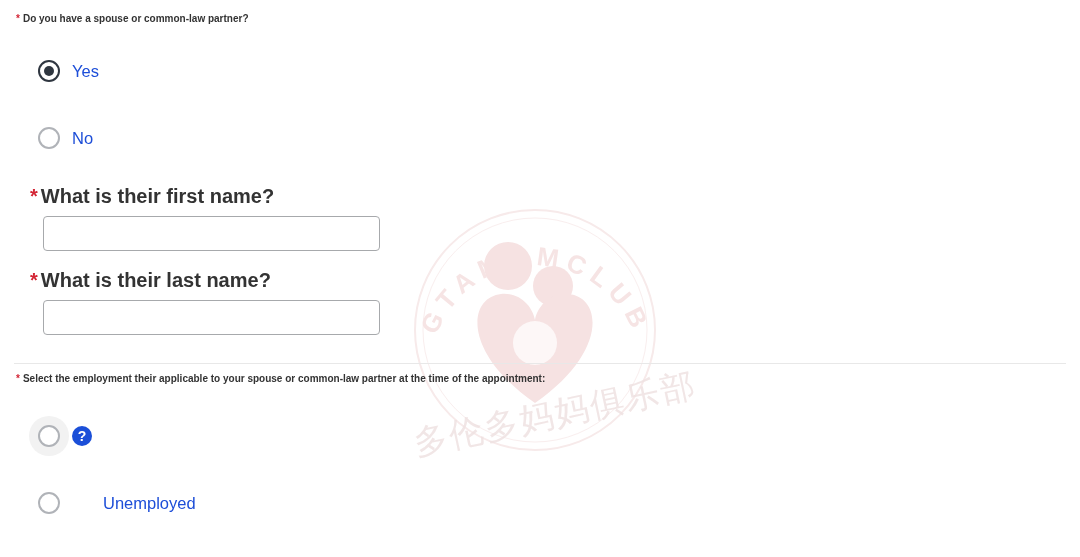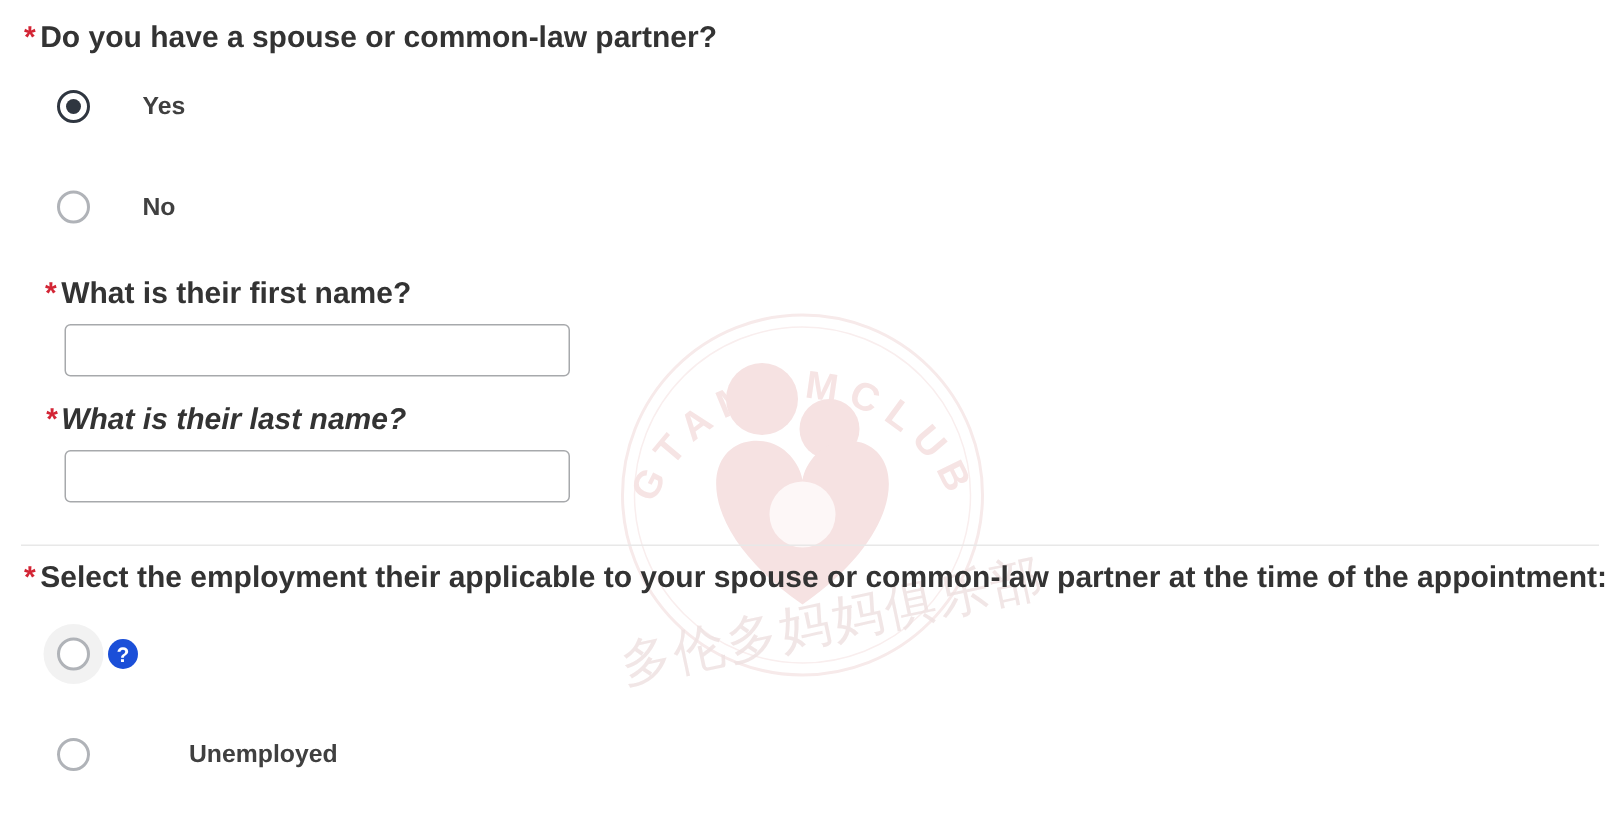--- a/index.html
+++ b/index.html
@@ -44,21 +44,21 @@
     white-space: nowrap;
   }
 
   
   .form {
     position: relative;
     z-index: 2;
     padding: 0;
   }
   .q-label {
-    font-size: 20px;
+    font-size: 10px;
     font-weight: bold;
     color: #333333;
     line-height: 1.3;
   }
   .req {
     color: #d32535;
     font-weight: bold;
     margin-right: 3px;
   }
 
@@ -108,38 +108,38 @@
     border-radius: 50%;
     background: #f2f2f2;
     z-index: -1;
   }
   .radio-wrap {
     position: relative;
     display: inline-flex;
     z-index: 1;
   }
   .radio-label {
-    margin-left: 35px;
+    margin-left: 12px;
     font-size: 16.5px;
-    color: #404040;
-    font-weight: bold;
+    color: #1d4ed8;
+    font-weight: normal;
   }
 
   .row-yes { left: 38px; top: 60px; }
   .row-no  { left: 38px; top: 127px; align-items: center; }
 
   
   .field-label {
     position: absolute;
     font-size: 20px;
     font-weight: bold;
     color: #333333;
   }
   .label-first { left: 30px; top: 185px; }
-  .label-last  { left: 30px; top: 269px; font-style: italic; }
+  .label-last  { left: 30px; top: 269px; }
 
   .text-input {
     position: absolute;
     width: 337px;
     height: 35px;
     box-sizing: border-box;
     border: 1px solid #a7a9ac;
     border-radius: 4px;
     background: #fff;
     font-family: "Liberation Sans", sans-serif;

